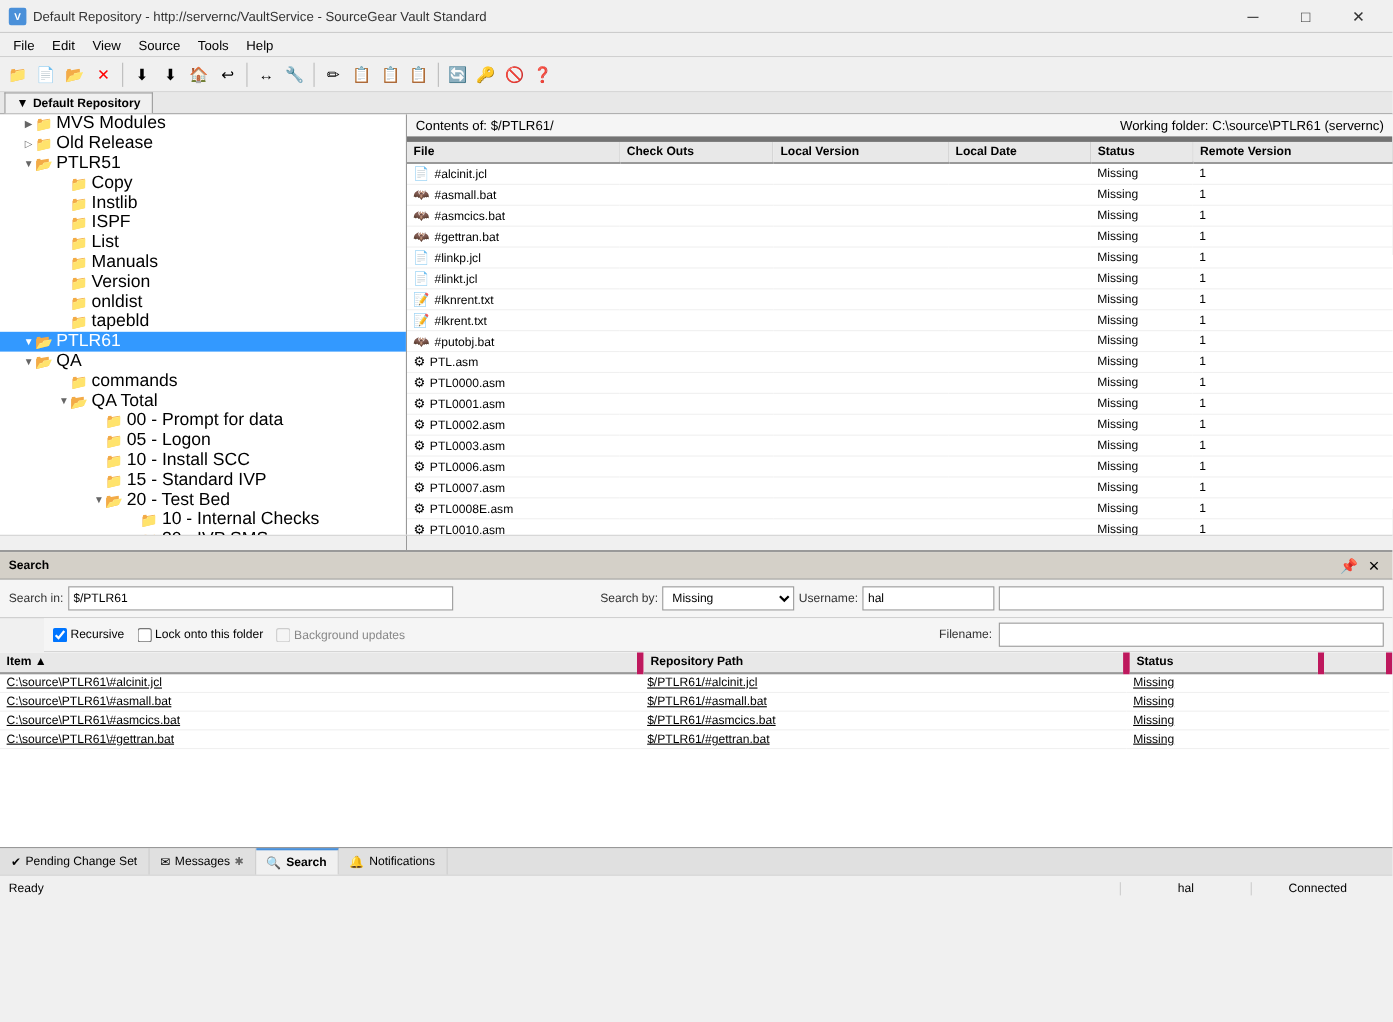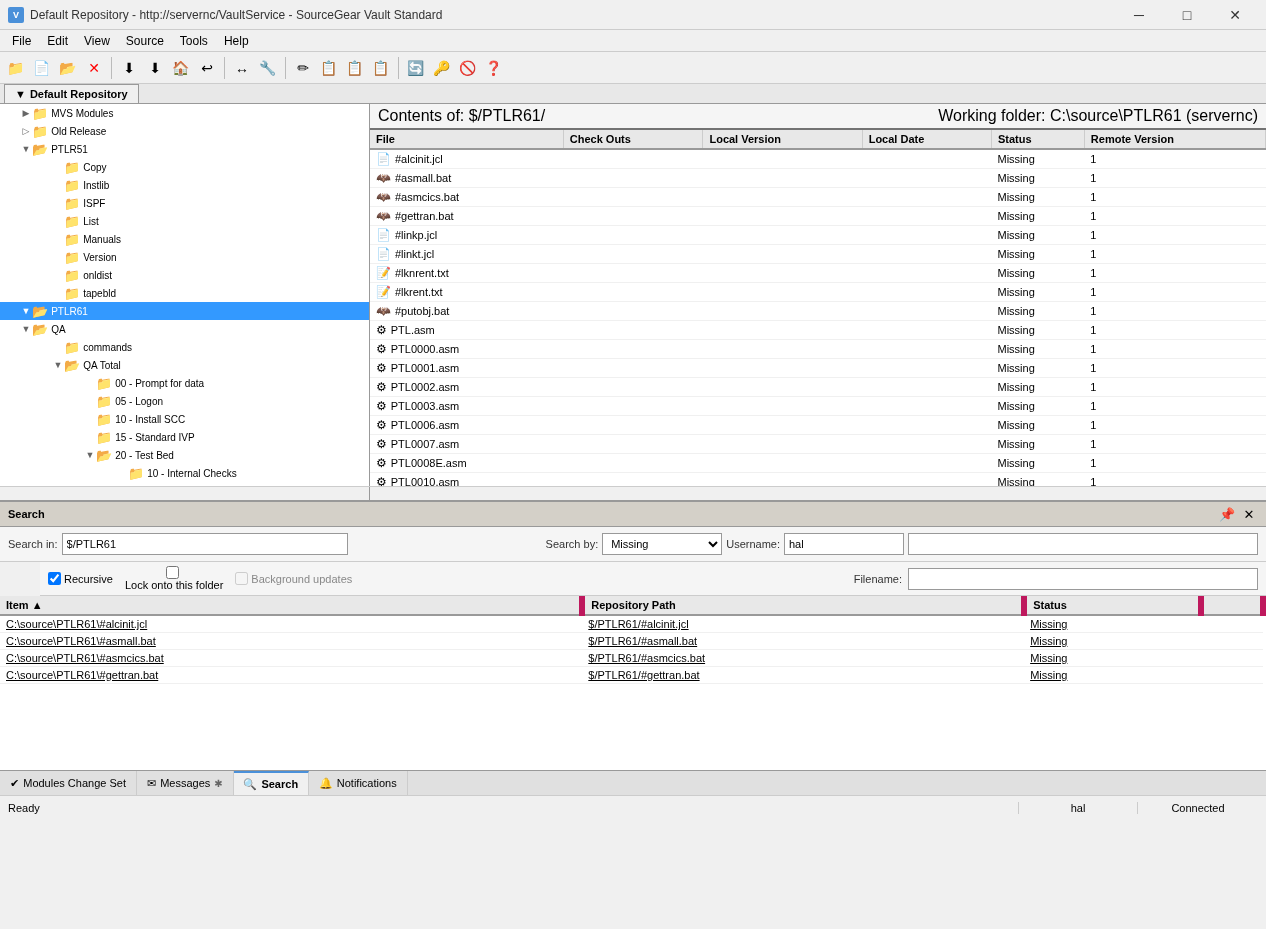--- a/index.html
+++ b/index.html
@@ -31,44 +31,44 @@
     .main-container { display: flex; height: calc(929px - 30px - 22px - 32px - 25px - 25px - 270px); min-height: 380px; }
 
     
     .tree-panel { width: 370px; min-width: 200px; border-right: 1px solid #999; background: white; overflow: auto; position: relative; }
     .tree-scroll-area { height: 100%; overflow: auto; }
     .tree-item { display: flex; align-items: center; padding: 1px 0; cursor: pointer; white-space: nowrap; height: 18px; }
     .tree-item.selected { background: #3399ff; color: white; }
     .tree-item.selected .folder-icon { color: white; }
     .folder-icon { font-size: 13px; margin-right: 3px; }
     .expand-icon { width: 12px; height: 12px; display: inline-flex; align-items: center; justify-content: center; font-size: 9px; color: #666; cursor: pointer; flex-shrink: 0; }
-    .tree-label { font-size: 10px; }
+    .tree-label { font-size: 16px; }
 
     
     .file-panel { flex: 1; background: white; overflow: hidden; display: flex; flex-direction: column; }
-    .file-header-bar { background: #f5f5f5; border-bottom: 2px solid #737373; padding: 3px 8px; font-size: 16px; display: flex; justify-content: space-between; }
+    .file-header-bar { background: #f5f5f5; border-bottom: 5px solid #737373; padding: 3px 8px; font-size: 12px; display: flex; justify-content: space-between; }
     .file-table { flex: 1; overflow: auto; }
     table { width: 100%; border-collapse: collapse; }
     thead tr { background: #e8e8e8; position: sticky; top: 0; }
     th { text-align: left; padding: 3px 6px; border-right: 1px solid #ccc; border-bottom: 2px solid #999; font-size: 11px; font-weight: bold; cursor: pointer; white-space: nowrap; }
     td { padding: 2px 6px; border-bottom: 1px solid #f0f0f0; font-size: 11px; white-space: nowrap; }
     .file-icon { font-size: 12px; margin-right: 4px; }
 
     
     .bottom-panel { height: 270px; border-top: 2px solid #999; display: flex; flex-direction: column; background: #f0f0f0; }
     .bottom-panel-header { background: #d4d0c8; border-bottom: 1px solid #999; padding: 3px 8px; font-size: 11px; font-weight: bold; display: flex; align-items: center; justify-content: space-between; }
     .bottom-panel-header-left { display: flex; align-items: center; gap: 6px; }
     .bottom-panel-controls { display: flex; gap: 4px; align-items: center; }
     .panel-btn { width: 18px; height: 18px; border: none; background: transparent; cursor: pointer; font-size: 13px; display: flex; align-items: center; justify-content: center; }
 
     .search-form { background: #f5f5f5; padding: 6px 8px; border-bottom: 1px solid #ccc; display: grid; grid-template-columns: auto 1fr auto auto auto auto auto; gap: 4px; align-items: center; }
     .search-row2 { background: #f5f5f5; padding: 4px 8px; border-bottom: 1px solid #ccc; display: flex; align-items: center; gap: 12px; margin-left: 40px; }
     .form-label { font-size: 11px; color: #333; white-space: nowrap; }
     .form-input { height: 22px; border: 1px solid #999; background: white; padding: 1px 4px; font-size: 11px; }
-    .form-input-wide { width: 286px; }
+    .form-input-wide { width: 350px; }
     .form-select { height: 22px; border: 1px solid #999; background: white; padding: 1px 4px; font-size: 11px; min-width: 120px; }
     .form-checkbox { margin-right: 3px; }
     .search-results { flex: 1; overflow: auto; background: white; }
 
     
     .result-table { width: 100%; border-collapse: collapse; }
     .result-table thead tr { background: #e8e8e8; position: sticky; top: 0; }
     .result-table th { text-align: left; padding: 3px 6px; border-right: 6px solid #be185d; border-bottom: 2px solid #999; font-size: 11px; font-weight: bold; cursor: pointer; white-space: nowrap; }
     .result-table td { padding: 2px 6px; border-bottom: 1px solid #f0f0f0; font-size: 11px; text-decoration: underline; }
 
@@ -572,21 +572,21 @@
     <label class="form-label">Username:</label>
     <input type="text" class="form-input" value="hal" style="width: 120px;">
     <input type="text" class="form-input" value="" style="width: 350px;">
   </div>
 
   <div class="search-row2">
     <label style="display:flex;align-items:center;cursor:pointer;">
       <input type="checkbox" class="form-checkbox" checked="" style="">
       <span>Recursive</span>
     </label>
-    <label style="display:flex;align-items:center;cursor:pointer;flex-direction:column;">
+    <label style="display:flex;align-items:center;cursor:pointer;">
       <input type="checkbox" class="form-checkbox" style="">
       <span>Lock onto this folder</span>
     </label>
     <label style="display:flex;align-items:flex-end;cursor:pointer;color:#888;">
       <input type="checkbox" class="form-checkbox" disabled="" style="">
       <span>Background updates</span>
     </label>
     <div style="margin-left:auto; display:flex; align-items:center; gap:6px;">
       <label class="form-label">Filename:</label>
       <input type="text" class="form-input" value="" style="width: 350px;">
@@ -629,21 +629,21 @@
       <td></td>
     </tr>
         </tbody>
     </table>
   </div>
 </div>
 
 <div class="bottom-tabs">
   <div class="bottom-tab">
     <span>✔</span>
-    <span>Modules Change Set</span>
+    <span>Pending Change Set</span>
   </div>
   <div class="bottom-tab">
     <span>✉</span>
     <span>Messages</span>
     <span style="font-size:10px;color:#666;">✱</span>
   </div>
   <div class="bottom-tab active">
     <span>🔍</span>
     <span>Search</span>
   </div>

